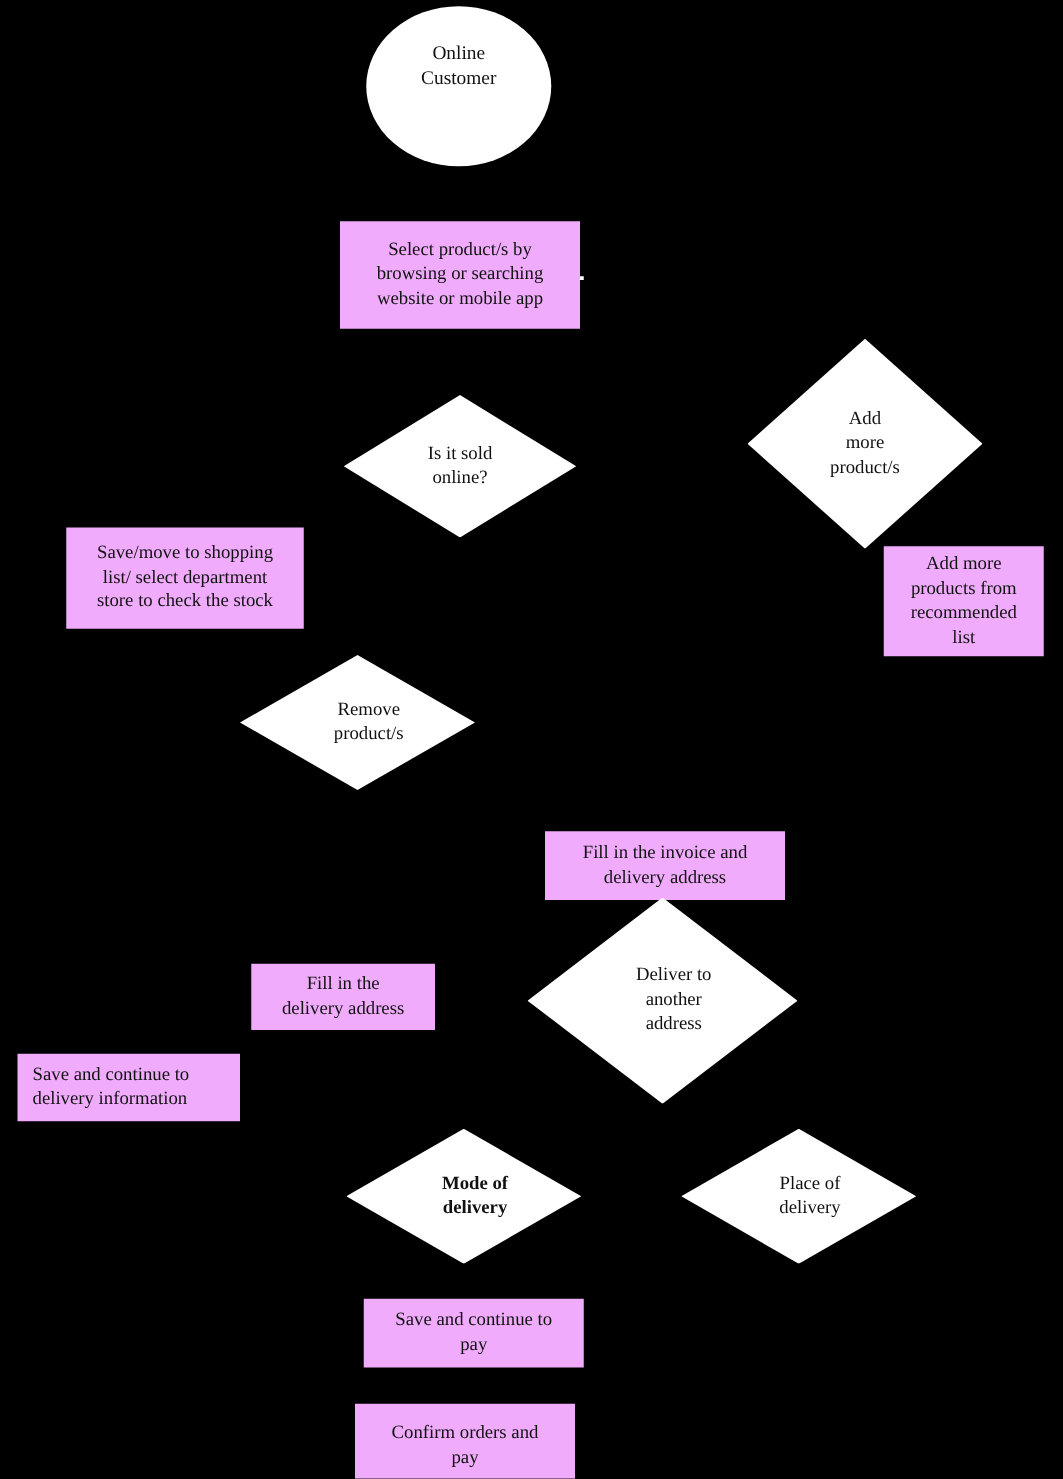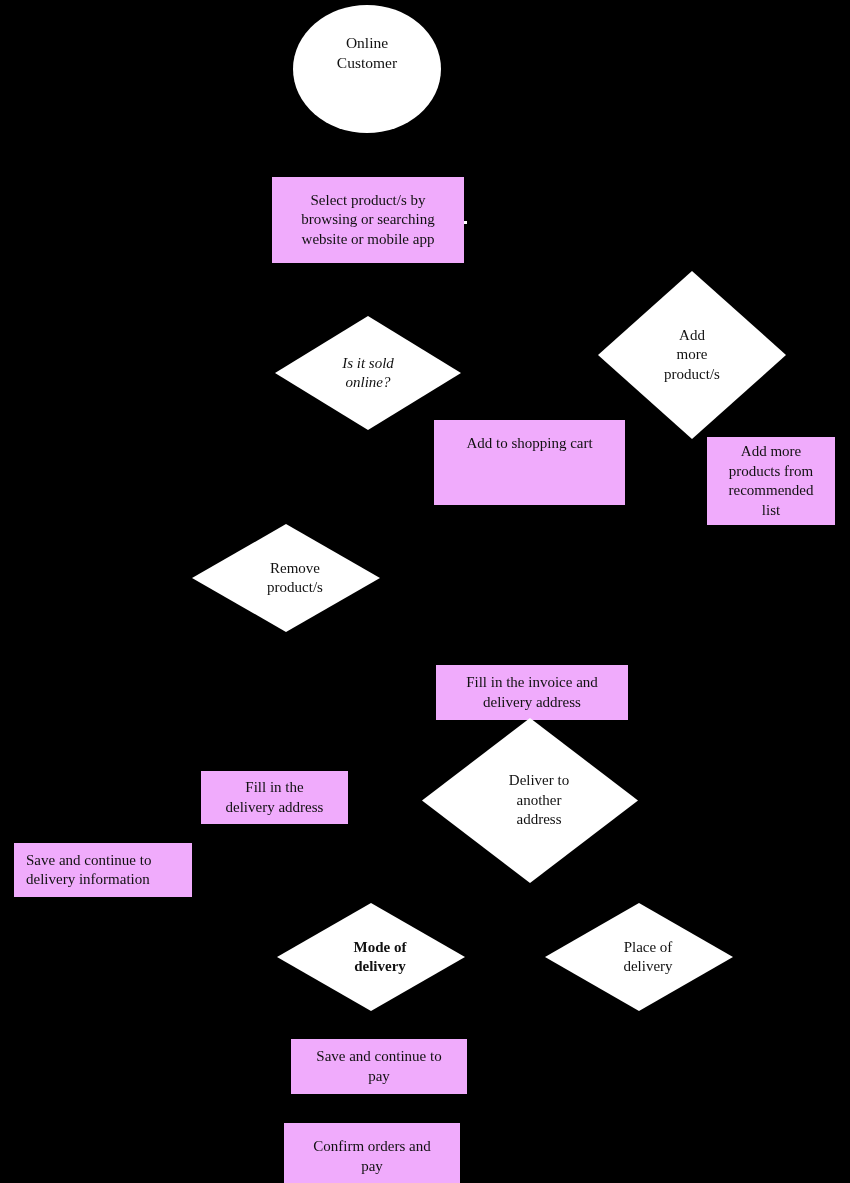--- a/index.html
+++ b/index.html
@@ -109,37 +109,39 @@
 Customer</span>
   </div>
 
   <div class="node box" style="left:272px; top:177px; width:192px; height:86px; font-size:15px;">
     <span class="txt">Select product/s by
 browsing or searching
 website or mobile app</span>
   </div>
   <div class="stub" style="left:464px; top:221px; width:3px; height:3px;"></div>
 
-  <div class="node diamond" style="left:275px; top:316px; width:186px; height:114px;font-style:italic;">
+  <div class="node diamond" style="left:275px; top:316px; width:186px; height:114px;">
     <div class="shape"></div>
     <div class="label" style="font-size:15px;">Is it sold
 online?</div>
   </div>
 
   <div class="node diamond" style="left:598px; top:271px; width:188px; height:168px;">
     <div class="shape"></div>
     <div class="label" style="font-size:15px;">Add
 more
 product/s</div>
   </div>
 
+  <div class="node box" style="left:53px; top:422px; width:190px; height:81px; font-size:15px;">
+    <span class="txt">Save/move to shopping
+list/ select department
+store to check the stock</span>
+  </div>
 
-  <div class="node box align-top" style="left:434px; top:420px; width:191px; height:85px; font-size:15px;">
-    <span class="txt">Add to shopping cart</span>
-  </div>
 
   <div class="node box" style="left:707px; top:437px; width:128px; height:88px; font-size:15px;">
     <span class="txt">Add more
 products from
 recommended
 list</span>
   </div>
 
   <div class="node diamond" style="left:192px; top:524px; width:188px; height:108px;">
     <div class="shape"></div>

